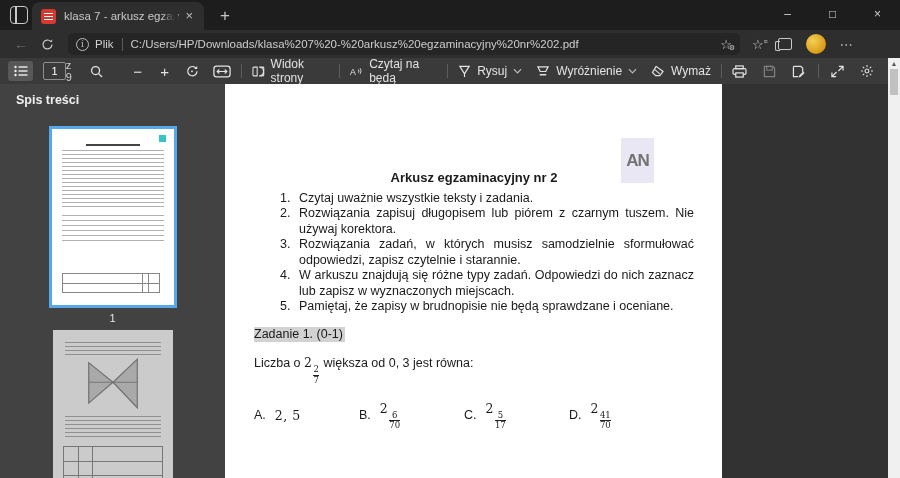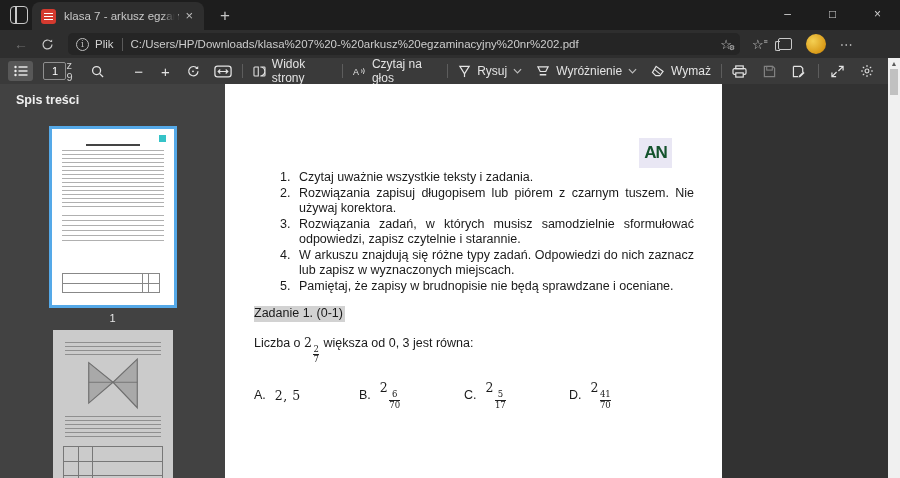--- a/index.html
+++ b/index.html
@@ -96,23 +96,23 @@
      background:repeating-linear-gradient(#8f8f8f 0 1px, transparent 1px 4px); }
   .m2-tbl { left:10px; right:10px; top:116px; height:40px; border:1px solid #777; }
   .m2-tbl::after { content:""; position:absolute; left:0; right:0; top:14px; height:1px; background:#777;
      box-shadow:0 14px 0 #777; }
   .m2-tbl::before { content:""; position:absolute; left:14px; top:0; bottom:0; width:1px; background:#777;
      box-shadow:14px 0 0 #777; }
   .sb-scroll { position:absolute; right:4px; top:30px; width:5px; height:205px; background:#909090; border-radius:3px; }
 
   
   .page { position:absolute; left:225px; top:0; width:497px; height:394px; background:#fff; color:#1a1a1a; }
-  .logo { position:absolute; left:414px; top:54px; width:33px; height:30px; background:#e9e7f4;
+  .logo { position:absolute; left:396px; top:54px; width:33px; height:45px; background:#e9e7f4;
           display:flex; align-items:center; justify-content:center;
-          color:#14532d; font-weight:bold; font-size:17px; letter-spacing:-1px;
+          color:#737373; font-weight:bold; font-size:17px; letter-spacing:-1px;
           font-family:"Liberation Sans", sans-serif; }
   .flow { position:absolute; left:29px; top:86px; width:440px; font-size:12.5px; line-height:15.5px; }
   .doc-title { text-align:center; font-weight:bold; font-size:13px; margin-bottom:5px; }
   .instr-h { margin-bottom:0; }
   ol.instr { margin:0 0 0 0; padding-left:40px; }
   ol.instr li { padding-left:5px; text-align:justify; }
   .task-h { background:#d2d2d2; display:inline-block; padding:0 2px 0 0; margin-top:12px; }
   .prompt { font-weight:bold; }
   .math { font-family:"DejaVu Serif", serif; font-size:12.5px; letter-spacing:0.5px; }
   .frac { display:inline-flex; flex-direction:column; vertical-align:-5px; text-align:center;
@@ -214,21 +214,21 @@
         <path d="M9 1.5h4.8a1 1 0 0 1 1 1v9a1 1 0 0 1-1 1H9a1.5 1.5 0 0 0 0-11z" fill="none" stroke="#e3e3e3" stroke-width="1.3"></path>
       </svg>
       <span>Widok strony</span>
     </div>
     <div class="sep-v"></div>
     <div class="tool-btn">
       <svg class="ic" width="15" height="13" viewBox="0 0 16 14">
         <text x="0" y="11" font-size="11" fill="#e3e3e3" font-family="sans-serif">A</text>
         <path d="M10.5 4.5q1.5 2 0 4M12.8 3q2.2 3 0 7" fill="none" stroke="#e3e3e3" stroke-width="1.1"></path>
       </svg>
-      <span>Czytaj na głos</span>
+      <span>Czytaj na będą</span>
     </div>
     <div class="sep-v"></div>
     <div class="tool-btn">
       <svg class="ic" width="13" height="13" viewBox="0 0 14 14">
         <path d="M2 1.5h10L7 9.5z" fill="none" stroke="#e3e3e3" stroke-width="1.3"></path>
         <line x1="7" y1="9.5" x2="7" y2="13" stroke="#e3e3e3" stroke-width="1.3"></line>
       </svg>
       <span>Rysuj</span>
     </div>
     <div class="tool-btn chev">
@@ -316,20 +316,21 @@
         </svg>
         <div class="mini m2-lines2"></div>
         <div class="mini m2-tbl"></div>
       </div>
       <div class="sb-scroll"></div>
     </div>
 
     <div class="page">
       <div class="logo">AN</div>
       <div class="flow">
+        <div class="doc-title">Arkusz egzaminacyjny nr 2</div>
         <ol class="instr">
           <li>Czytaj uważnie wszystkie teksty i zadania.</li>
           <li>Rozwiązania zapisuj długopisem lub piórem z czarnym tuszem. Nie używaj korektora.</li>
           <li>Rozwiązania zadań, w których musisz samodzielnie sformułować odpowiedzi, zapisz czytelnie i starannie.</li>
           <li>W arkuszu znajdują się różne typy zadań. Odpowiedzi do nich zaznacz lub zapisz w wyznaczonych miejscach.</li>
           <li>Pamiętaj, że zapisy w brudnopisie nie będą sprawdzane i oceniane.</li>
         </ol>
 
         <div><span class="task-h">Zadanie 1. (0-1)</span></div>
         <div class="question">

